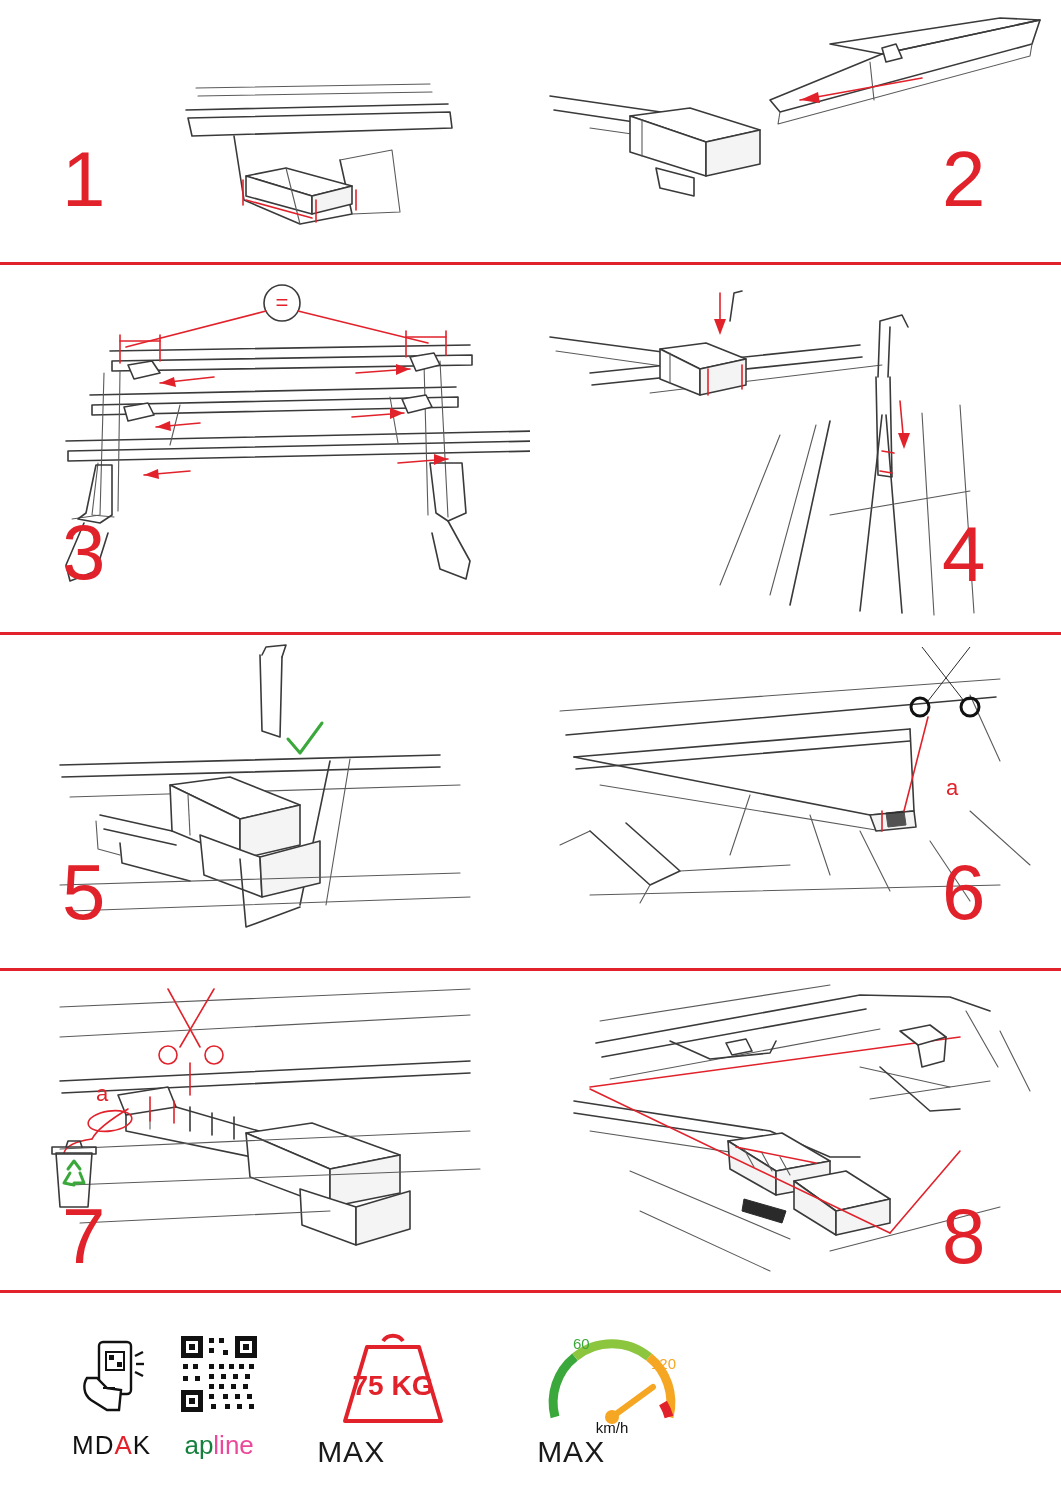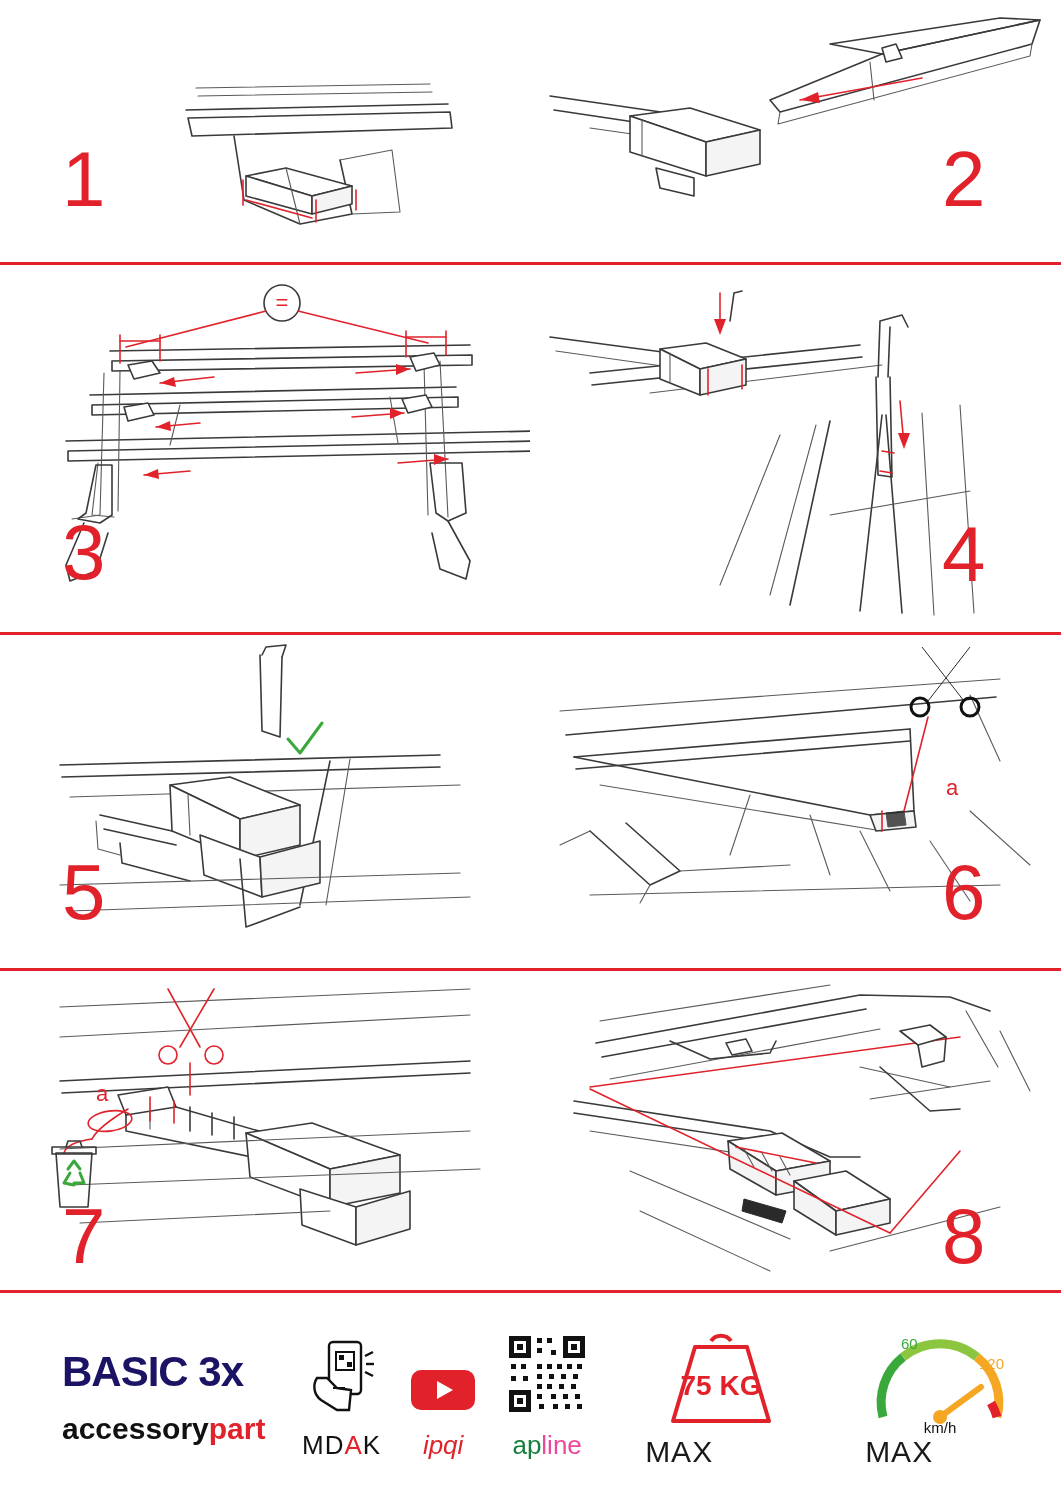--- a/index.html
+++ b/index.html
@@ -347,54 +347,38 @@
   </div>
 
   <div class="divider d1"></div>
   <div class="divider d2"></div>
   <div class="divider d3"></div>
   <div class="divider d4"></div>
 
   <div class="footer">
     <div class="footer-inner">
 
-      <div class="brandcol">
-        <div class="brand-top">
-          <span class="b-basic">BASIC</span>
-          <span class="b-3x">3x</span>
-        </div>
-        <div class="brand-bot">
-          <span class="accessory">accessory</span><span class="part">part</span>
-        </div>
-      </div>
 
       <div class="logocol">
 
         <div class="logo-item">
           <svg width="78" height="78" viewBox="0 0 78 78">
             <rect x="26" y="4" width="32" height="52" rx="4" fill="#ffffff" stroke="#111" stroke-width="2.4"></rect>
             <rect x="33" y="14" width="18" height="18" fill="none" stroke="#111" stroke-width="2"></rect>
             <rect x="36" y="17" width="5" height="5" fill="#111"></rect>
             <rect x="44" y="24" width="5" height="5" fill="#111"></rect>
             <path d="M62 18 L70 14" stroke="#111" stroke-width="2.4" fill="none"></path>
             <path d="M63 26 L71 26" stroke="#111" stroke-width="2.4" fill="none"></path>
             <path d="M62 34 L70 38" stroke="#111" stroke-width="2.4" fill="none"></path>
             <path d="M14 40 C10 46 10 56 18 62 L34 72 L46 72 L48 52 L34 50 L24 40 Z" fill="#ffffff" stroke="#111" stroke-width="2.4"></path>
             <path d="M30 50 L42 50" stroke="#111" stroke-width="2" fill="none"></path>
           </svg>
           <div class="logo-cap mdak"><span>MD</span><span class="k-red">A</span><span>K</span></div>
         </div>
 
-        <div class="logo-item">
-          <svg width="72" height="56" viewBox="0 0 72 56">
-            <rect x="4" y="10" width="64" height="40" rx="10" fill="#e1222b"></rect>
-            <path d="M30 21 L46 30 L30 39 Z" fill="#ffffff"></path>
-          </svg>
-          <div class="logo-cap ipqi">ipqi</div>
-        </div>
 
         <div class="logo-item">
           <svg width="84" height="84" viewBox="0 0 84 84">
             <rect x="2" y="2" width="80" height="80" fill="#ffffff"></rect>
             <g fill="#111">
               <rect x="4" y="4" width="22" height="22"></rect>
                 <rect x="58" y="4" width="22" height="22"></rect>
                 <rect x="4" y="58" width="22" height="22"></rect>
             </g>
             <g fill="#ffffff">

